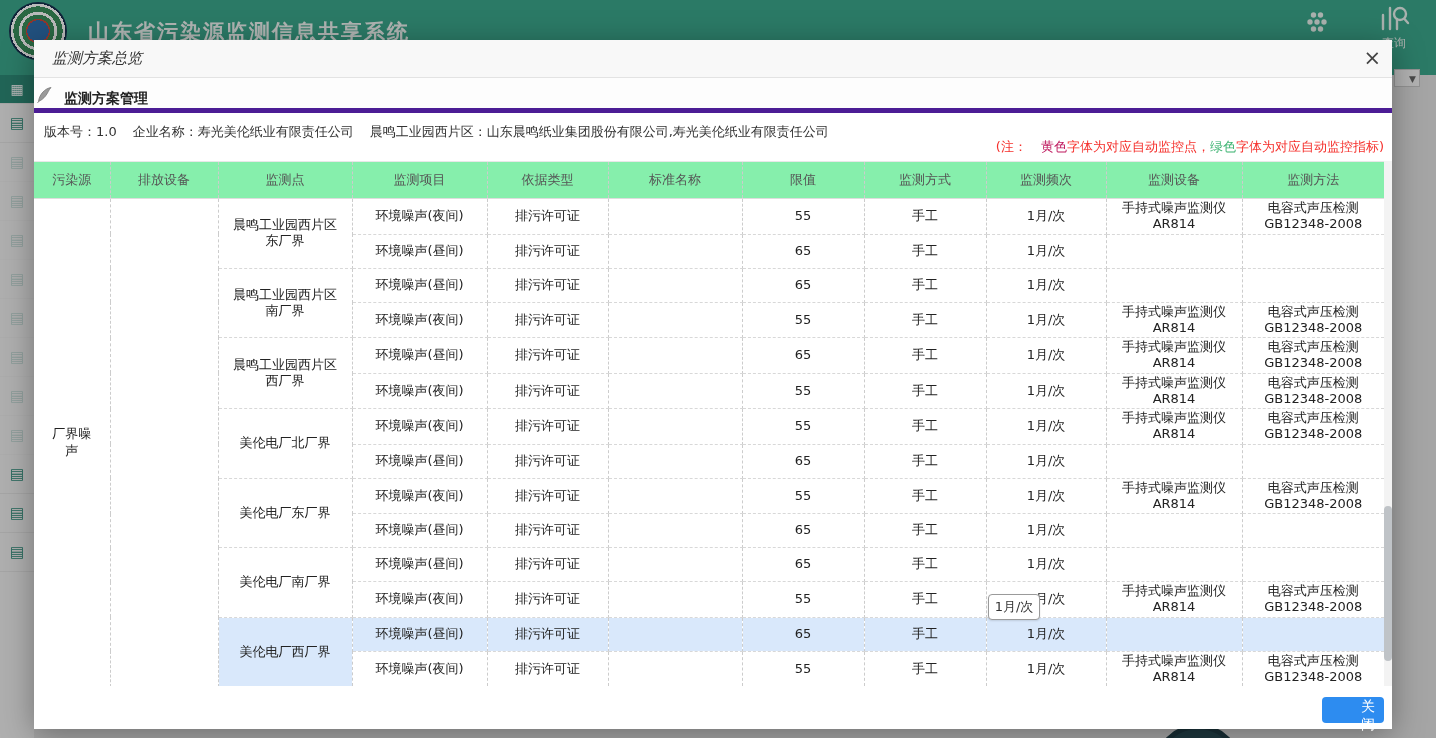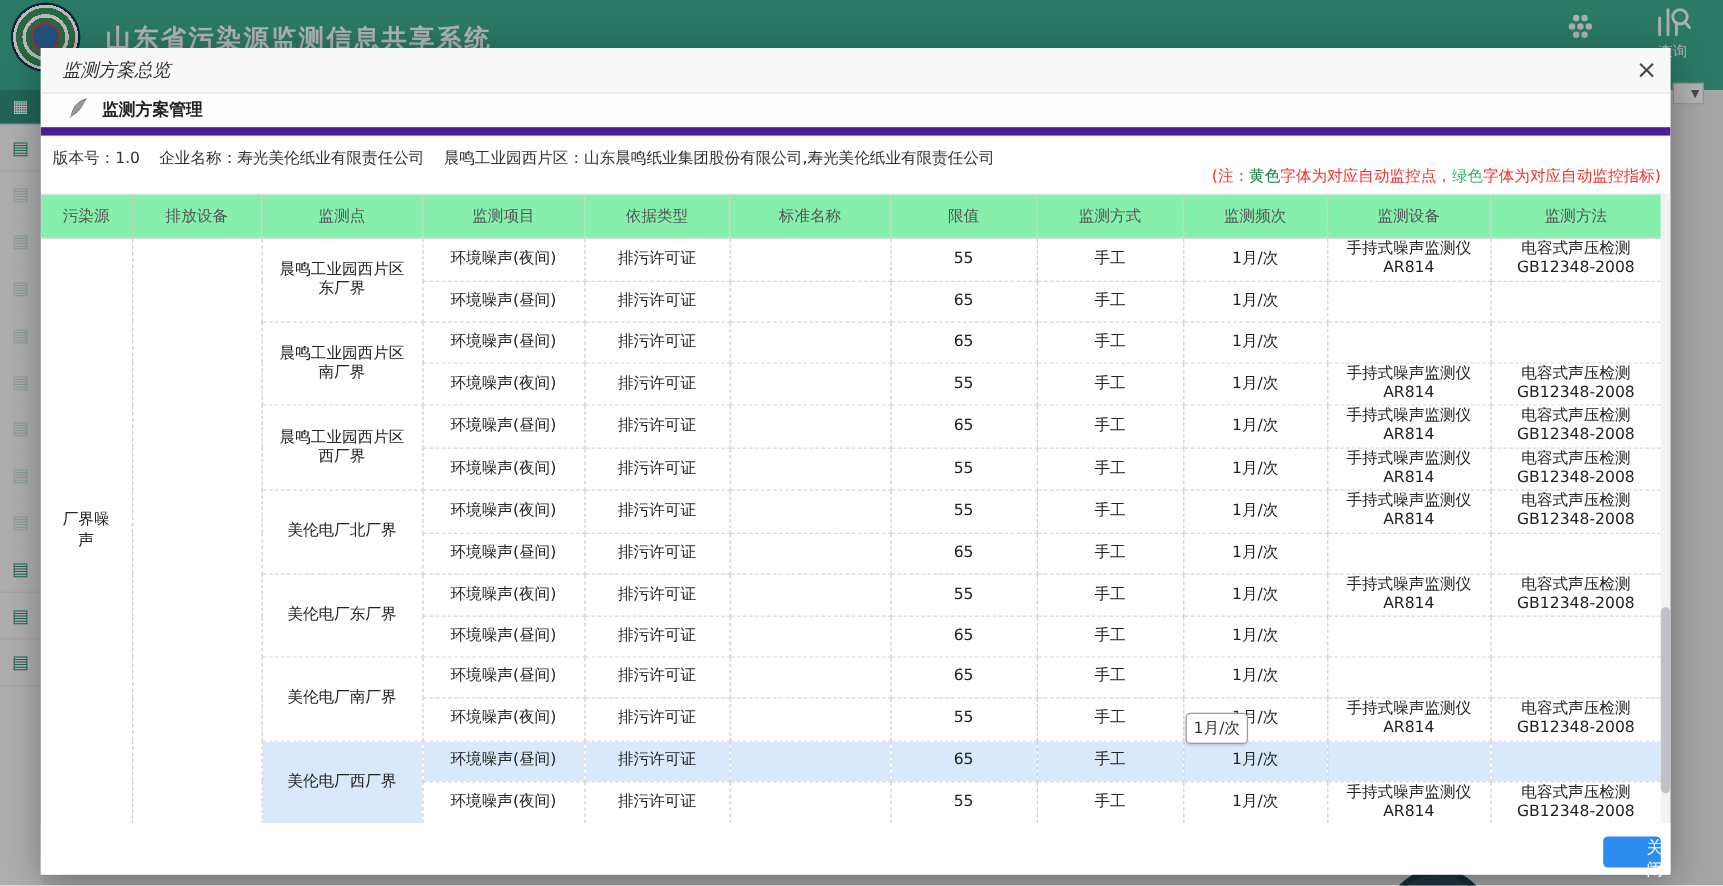--- a/index.html
+++ b/index.html
@@ -32,29 +32,29 @@
 
   .overlay{position:absolute;inset:0;background:rgba(0,0,0,0.27);}
 
   
   .modal{position:absolute;left:34px;top:40px;width:1358px;height:688px;background:#fff;
          box-shadow:0 6px 30px rgba(0,0,0,.35);}
   .modal-titlebar{position:relative;height:37px;background:#f8f8f8;border-bottom:1px solid #e3e3e3;font-style:italic;}
   .modal-title{position:absolute;left:18px;top:9px;font-size:15px;color:#333;}
   .close-x{position:absolute;right:11px;top:5px;font-size:21px;color:#444;cursor:pointer;line-height:26px;}
 
-  .section-bar{height:35px;background:#fdfdfd;border-bottom:7px solid #4c1d95;
-               display:flex;align-items:center;padding-left:23px;box-sizing:border-box;}
+  .section-bar{height:35px;background:#fdfdfd;border-bottom:5px solid #4c1d95;
+               display:flex;align-items:flex-end;padding-left:2px;box-sizing:border-box;}
   .section-title{font-size:14px;font-weight:bold;color:#222;margin-left:11px;}
 
   .info-area{position:relative;height:48px;}
   .info-line{position:absolute;left:10px;top:10px;font-size:13px;color:#333;white-space:nowrap;}
   .info-line .gap{display:inline-block;width:16px;}
   .note-line{position:absolute;right:8px;bottom:5px;font-size:13px;color:#f5312d;white-space:nowrap;}
-  .note-yellow{color:#15803d;}
+  .note-yellow{color:#be185d;margin-left:14px;}
   .note-green{color:#3cb371;}
 
   .table-wrap{position:relative;height:525px;overflow:hidden;}
   table{width:1350px;border-collapse:collapse;table-layout:fixed;}
   th{height:34px;background:#86efac;font-size:13px;font-weight:normal;color:#555;
      border-top:1px solid #e8e8e8;border-bottom:1px solid #ddd;border-right:1px dashed #ccc;}
   td{height:34px;text-align:center;vertical-align:middle;font-size:13px;color:#222;
      border-right:1px dashed #ccc;border-bottom:1px dashed #d8d8d8;
      white-space:pre-line;line-height:1.25;padding:1px 6px;overflow:hidden;box-sizing:border-box;}
   th:last-child,td:last-child{border-right:none;}
@@ -62,21 +62,21 @@
   td.hl{background:#d9e8fb;}
 
   .vscroll{position:absolute;right:0;top:0;width:8px;height:525px;background:#f3f3f3;}
   .vthumb{position:absolute;left:0;top:345px;width:8px;height:155px;background:#bfc3c7;border-radius:4px;cursor:grab;}
 
   .freq-tooltip{position:absolute;left:954px;top:554px;min-width:40px;height:24px;padding:0 5px;
                 background:#fff;border:1px solid #9a9a9a;border-radius:4px;font-size:13px;color:#333;
                 display:flex;align-items:center;justify-content:center;z-index:5;box-shadow:0 1px 2px rgba(0,0,0,.12);}
 
   .modal-footer{position:relative;height:43px;background:#fff;}
-  .close-btn{position:absolute;right:8px;top:11px;width:48px;height:26px;background:#2d8cf0;color:#fff;
+  .close-btn{position:absolute;right:8px;top:11px;width:62px;height:26px;background:#2d8cf0;color:#fff;
              border:none;border-radius:4px;font-size:14px;cursor:pointer;
              font-family:"DejaVu Sans","Liberation Sans",sans-serif;padding-left:36px;}
 </style>
 </head>
 <body>
 
 <div class="screen">
 
   <div class="bg-page">
     <div class="app-header">

